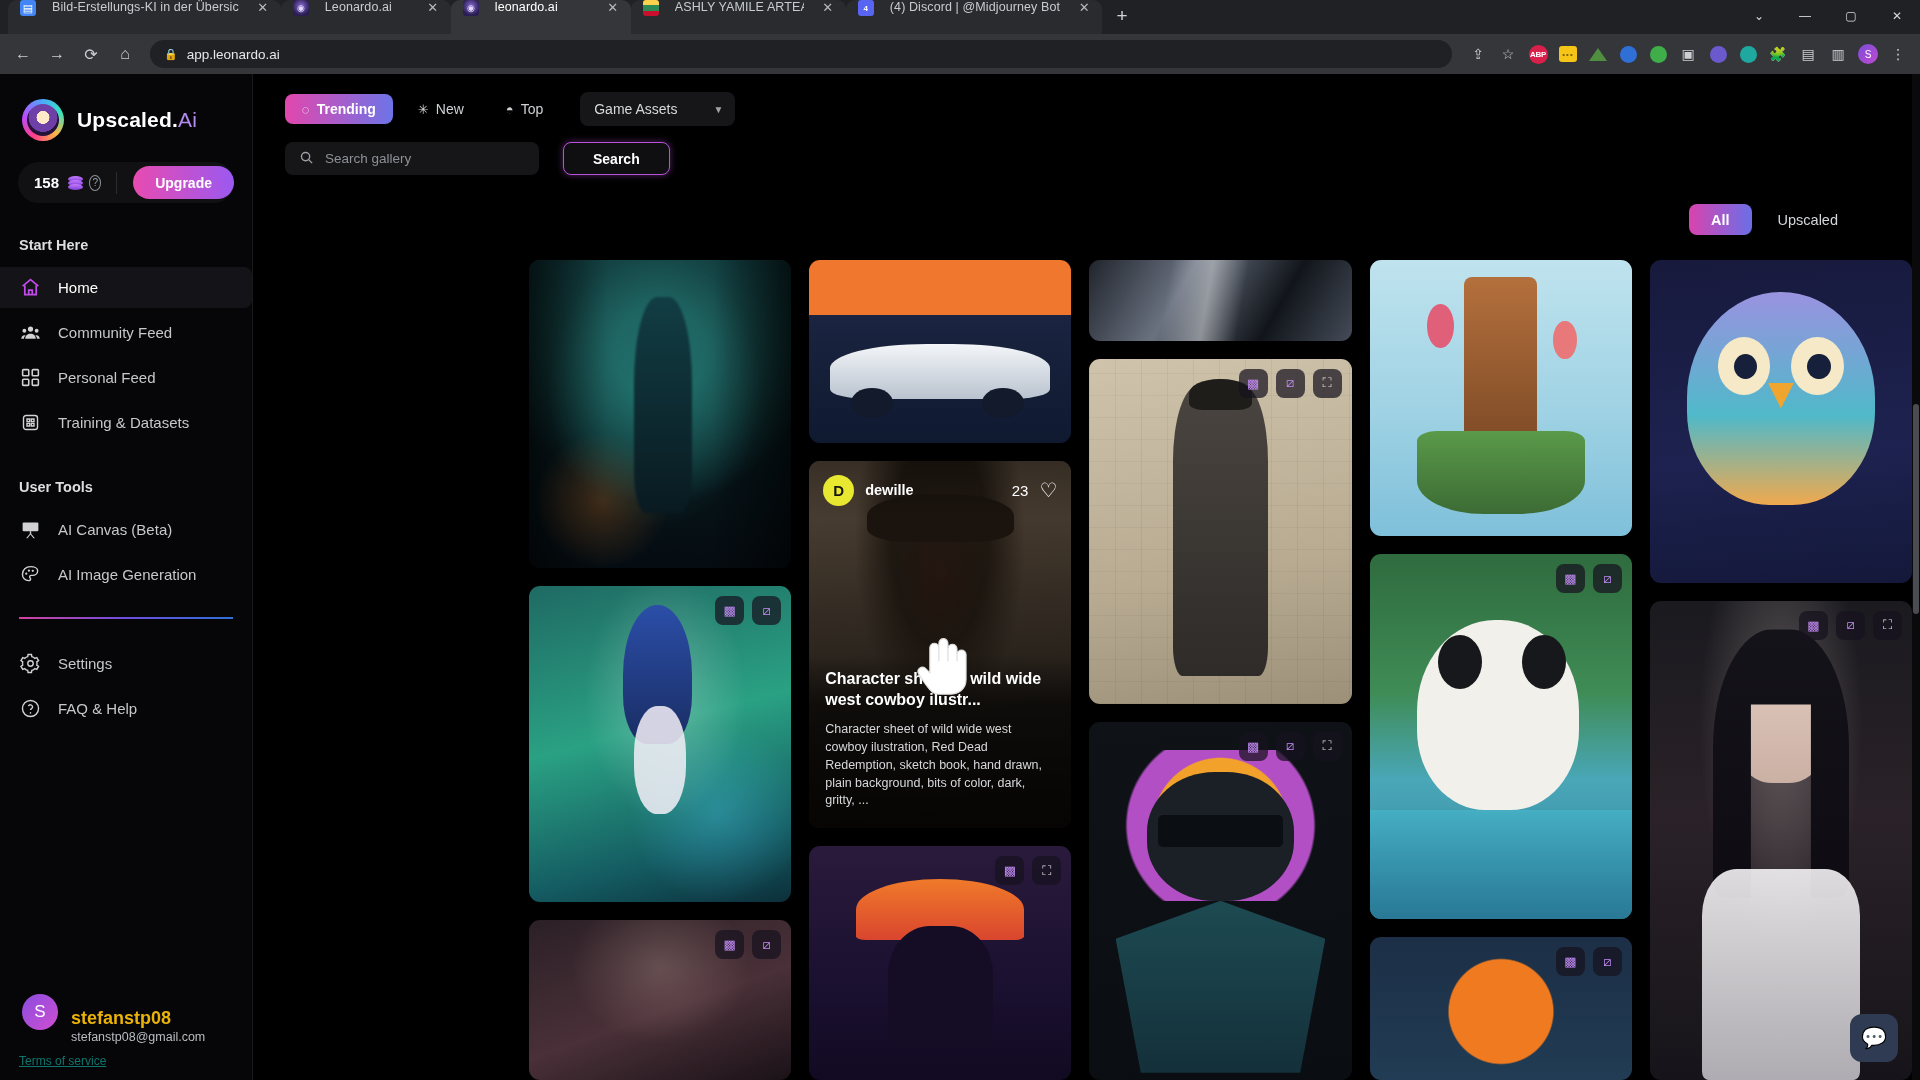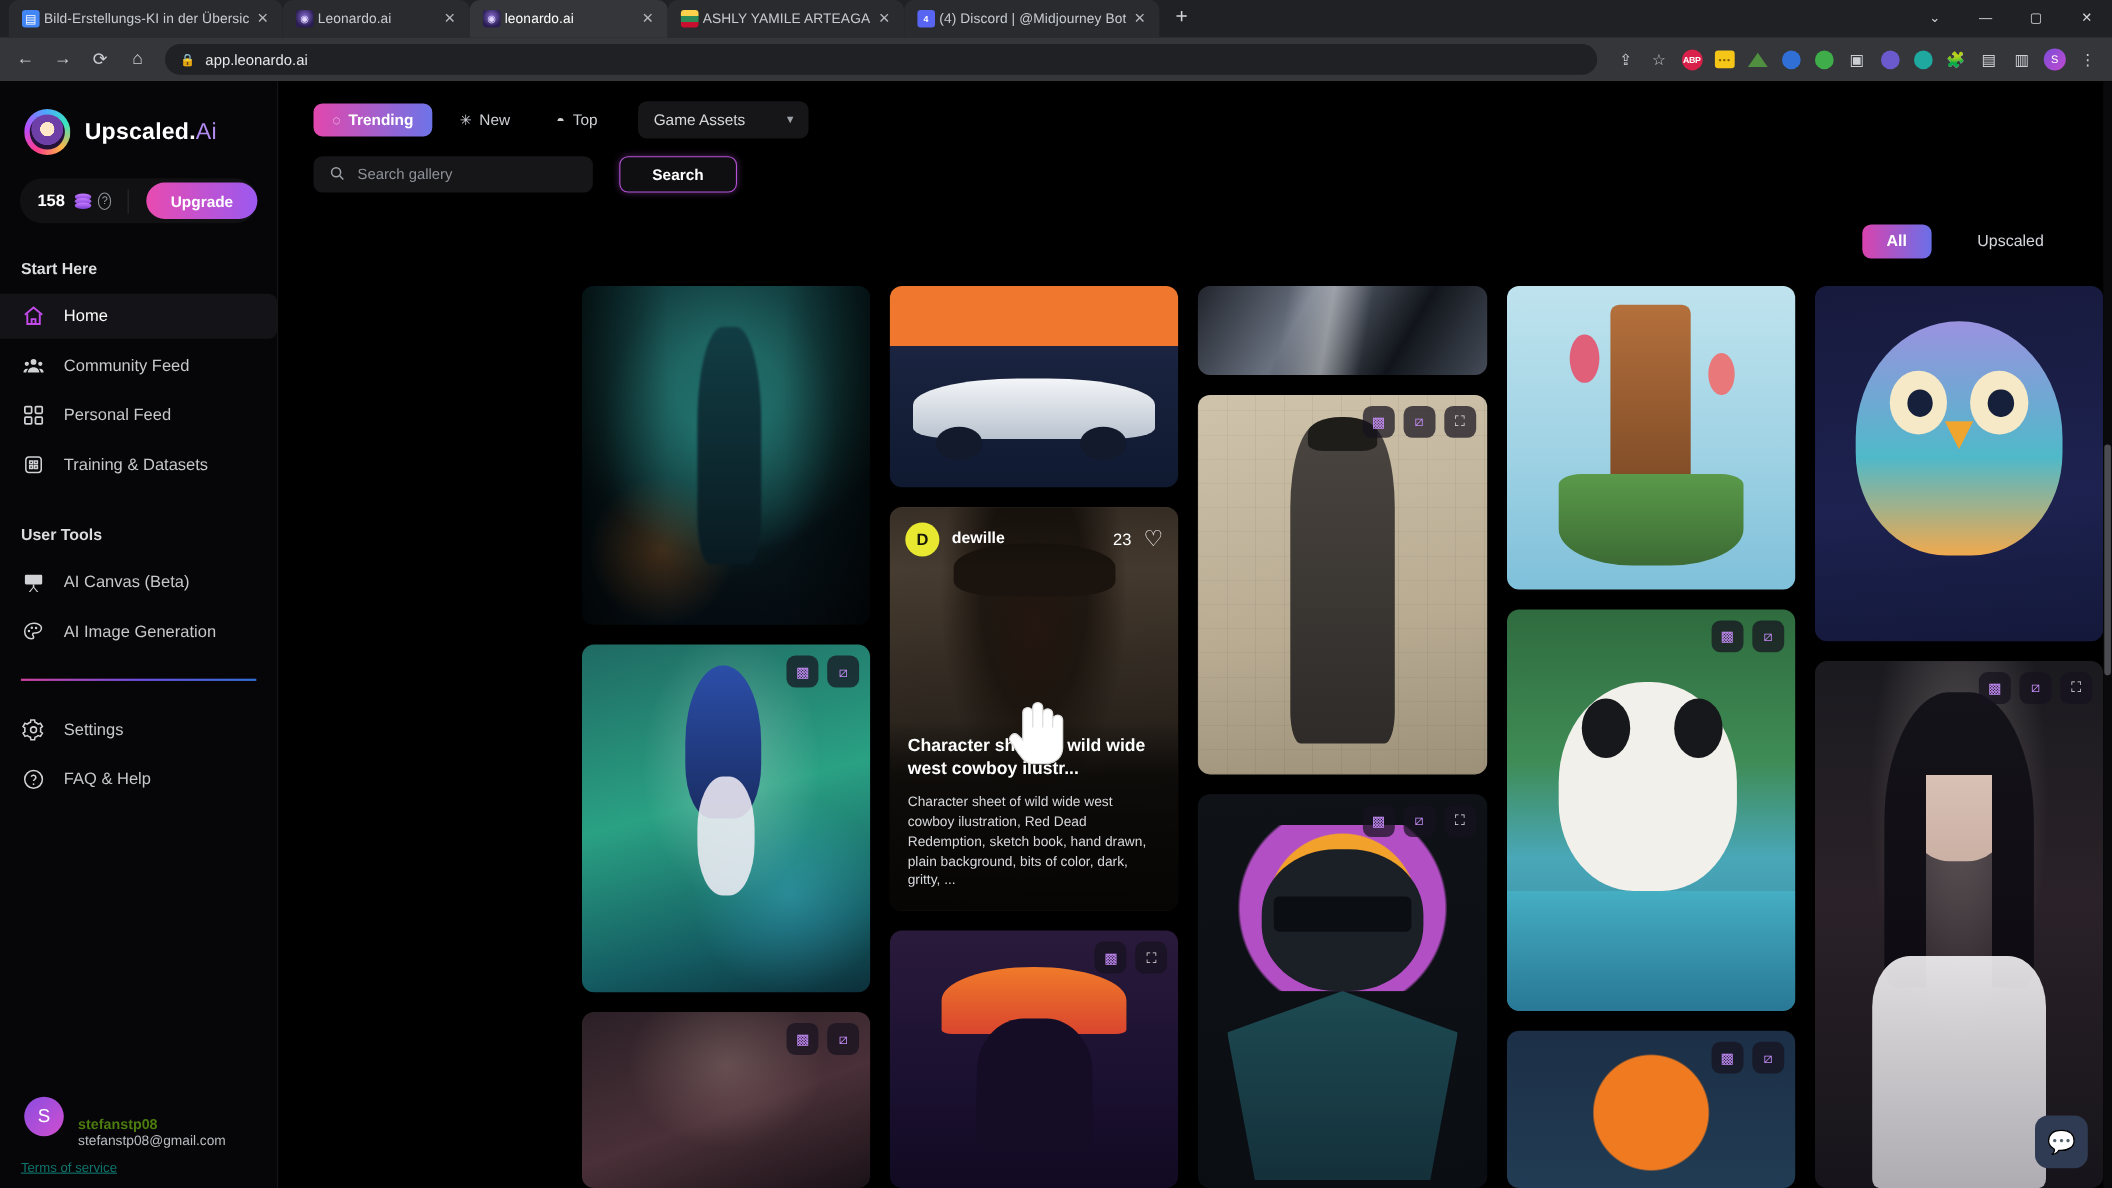--- a/index.html
+++ b/index.html
@@ -10,21 +10,21 @@
     -webkit-font-smoothing: antialiased;
   }
 
   
   .browser-chrome { width: 1920px; background: #202124; }
   .tabstrip {
     height: 34px; display: flex; align-items: flex-end;
     background: #202124; padding-left: 8px;
   }
   .tab {
-    height: 34px; display: flex; align-items: center; gap: 4px;
+    height: 34px; display: flex; align-items: flex-start; gap: 16px;
     padding: 0 10px 0 12px; min-width: 0;
     border-top-left-radius: 9px; border-top-right-radius: 9px;
     font-size: 12.5px; color: #c8ccd0; position: relative;
   }
   .tab.inactive { background: #292b2e; }
   .tab.active { background: #35363a; color: #ffffff; }
   .tab .favicon {
     width: 16px; height: 16px; flex: 0 0 16px; border-radius: 3px;
     display: flex; align-items: center; justify-content: center;
     font-size: 9px; color: #fff; overflow: hidden;
@@ -172,21 +172,21 @@
     background: linear-gradient(90deg, #d0429e, #6d4fe0, #2f6fd6);
   }
   .sidebar-bottom { margin-top: auto; padding-bottom: 12px; }
   .user-row { display: flex; align-items: center; gap: 13px; padding: 14px 0 0 22px; }
   .user-av {
     width: 36px; height: 36px; border-radius: 50%;
     background: linear-gradient(135deg, #8b4ce0, #cf4fd0);
     color: #fff; font-size: 17px; display: flex;
     align-items: center; justify-content: center;
   }
-  .user-name { font-size: 13px; font-weight: bold; color: #4d7c0f; margin-top: 28px; }
+  .user-name { font-size: 18px; font-weight: bold; color: #eab308; margin-top: 28px; }
   .user-mail { font-size: 12.5px; color: #b9bcc1; margin-top: 1px; }
   .tos { font-size: 12px; color: #0f766e; padding: 10px 0 0 19px; text-decoration: underline; }
 
   
   .main { flex: 1 1 auto; position: relative; overflow: hidden; background: #000; }
   .topbar { padding: 18px 0 0 32px; }
   .tabs-row { display: flex; align-items: center; gap: 8px; }
   .chip {
     height: 30px; padding: 0 17px; border-radius: 8px; display: flex;
     align-items: center; gap: 7px; font-size: 14px; color: #cfd1d5;
@@ -216,22 +216,22 @@
   }
   .search-box input::placeholder { color: #8d9197; }
   .search-ico { color: #9da1a7; font-size: 14px; }
   .search-btn {
     height: 33px; padding: 0 29px; border-radius: 8px;
     background: #0f0f12; border: 1.4px solid #b552d8;
     color: #ffffff; font-size: 14px; font-weight: bold;
     display: flex; align-items: center; box-shadow: 0 0 7px rgba(181,82,216,.45);
   }
   .right-toggle {
-    position: absolute; right: 40px; top: 130px;
-    display: flex; align-items: center; gap: 20px;
+    position: absolute; right: 60px; top: 130px;
+    display: flex; align-items: center; gap: 4px;
   }
   .tg {
     height: 31px; padding: 0 22px; border-radius: 8px;
     font-size: 14.5px; color: #d4d6da; display: flex; align-items: center;
   }
   .tg.active {
     background: linear-gradient(90deg, #d943ae, #6a6fe8);
     color: #fff; font-weight: bold;
   }
 

